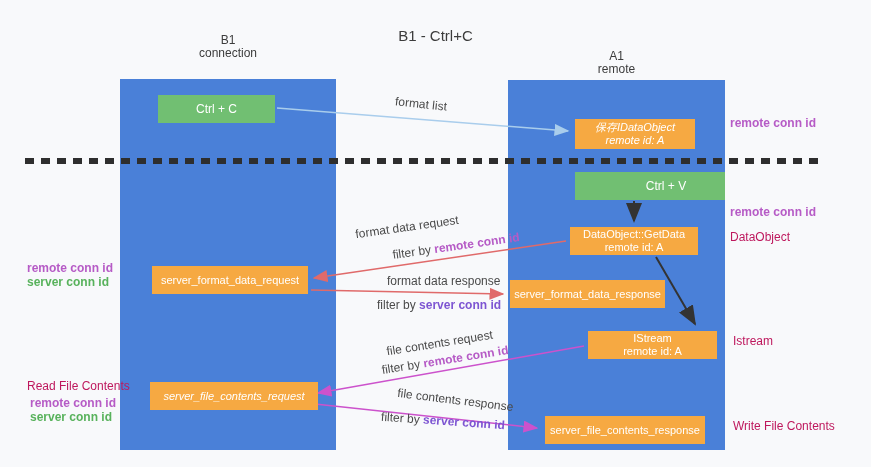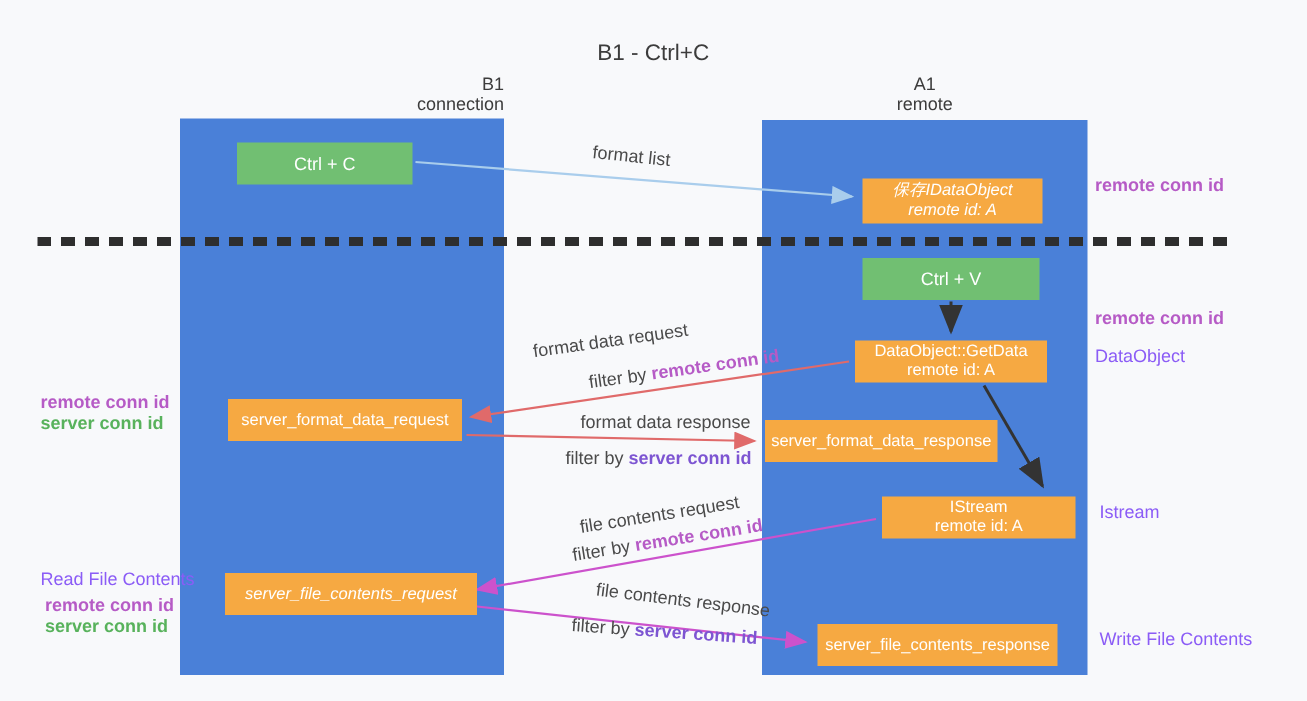--- a/index.html
+++ b/index.html
@@ -7,37 +7,37 @@
   .stage{position:relative;width:871px;height:467px;background:#f8f9fb;overflow:hidden;}
   .abs{position:absolute;}
   .title-block{top:6px;left:0;width:100%;text-align:center;color:#3c3c3c;font-size:15px;line-height:19px;margin-top:20px;}
   .col-header{text-align:center;color:#3c3c3c;font-size:12px;line-height:13px;}
   .lifeline{background:#4a80d8;}
   .dashes{height:6px;background:repeating-linear-gradient(to right,#2e2e2e 0 9px,transparent 9px 16px);}
   .node{display:flex;flex-direction:column;align-items:center;justify-content:center;
         color:#ffffff;font-size:11px;line-height:13px;white-space:nowrap;}
   .green{background:#71bf72;font-size:12px;}
   .orange{background:#f6a942;}
-  .mlabel{font-size:12px;color:#8b5cf6;white-space:nowrap;}
+  .mlabel{font-size:12px;color:#be185d;white-space:nowrap;}
   .term-remote{color:#b65bc6;font-weight:bold;}
   .term-server-purple{color:#7d55d2;font-weight:bold;}
   .term-server-green{color:#58b25c;font-weight:bold;}
   .alabel{font-size:12px;color:#4a4a4a;white-space:nowrap;}
   .arrows{top:0;left:0;pointer-events:none;}
 </style>
 </head>
 <body>
 
 <div class="stage">
 
   <div class="abs title-block">
     <div>B1 - Ctrl+C</div>
   </div>
 
-  <div class="abs col-header" style="left:120px;top:50px;width:216px;text-align:right;">
+  <div class="abs col-header" style="left:120px;top:34px;width:216px;">
     <div>B1</div>
     <div>connection</div>
   </div>
   <div class="abs col-header" style="left:508px;top:50px;width:217px;">
     <div>A1</div>
     <div>remote</div>
   </div>
 
   <div class="abs lifeline" style="left:120px;top:79px;width:216px;height:371px;"></div>
   <div class="abs lifeline" style="left:508px;top:80px;width:217px;height:370px;"></div>
@@ -70,21 +70,21 @@
 
   <div class="abs node green" style="left:158px;top:95px;width:117px;height:28px;">
     <span>Ctrl + C</span>
   </div>
 
   <div class="abs node orange" style="left:575px;top:119px;width:120px;height:30px;font-style:italic;">
     <span>保存IDataObject</span>
     <span>remote id: A</span>
   </div>
 
-  <div class="abs node green" style="left:575px;top:172px;width:118px;height:28px;">
+  <div class="abs node green" style="left:575px;top:172px;width:118px;height:28px;padding-left:32px;">
     <span>Ctrl + V</span>
   </div>
 
   <div class="abs node orange" style="left:570px;top:227px;width:128px;height:28px;">
     <span>DataObject::GetData</span>
     <span>remote id: A</span>
   </div>
 
   <div class="abs node orange" style="left:152px;top:266px;width:156px;height:28px;">
     <span>server_format_data_request</span>

